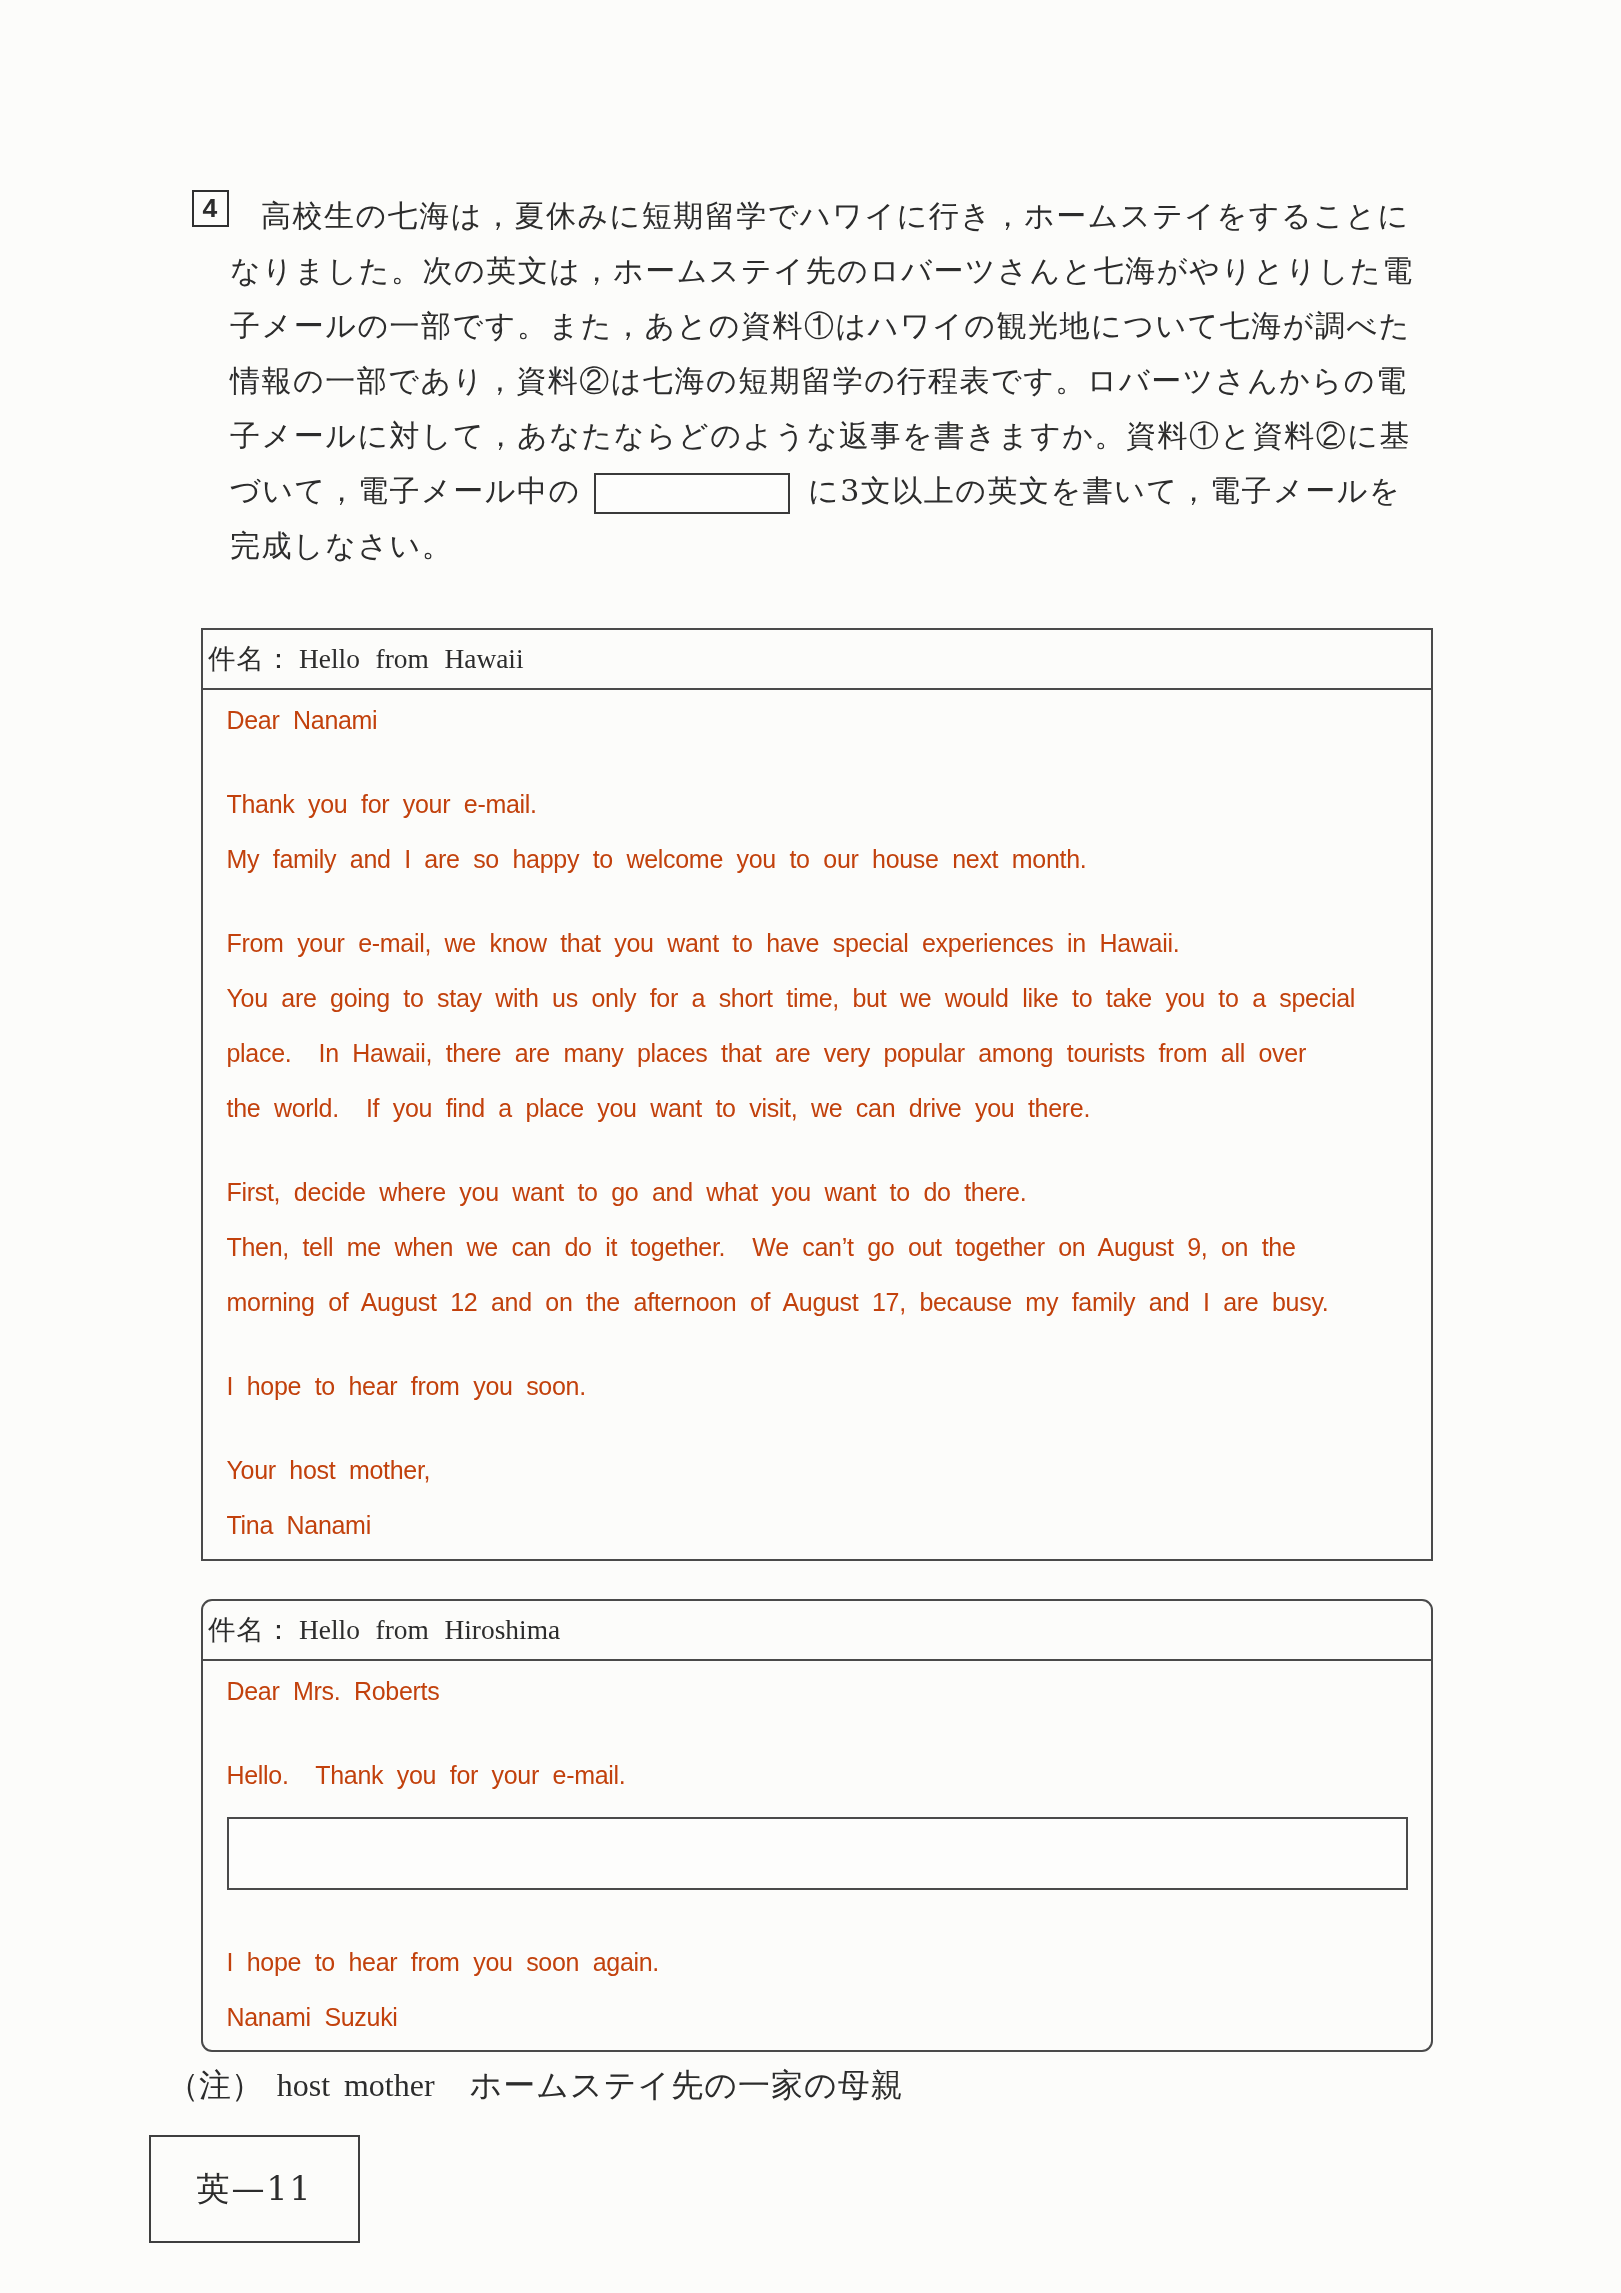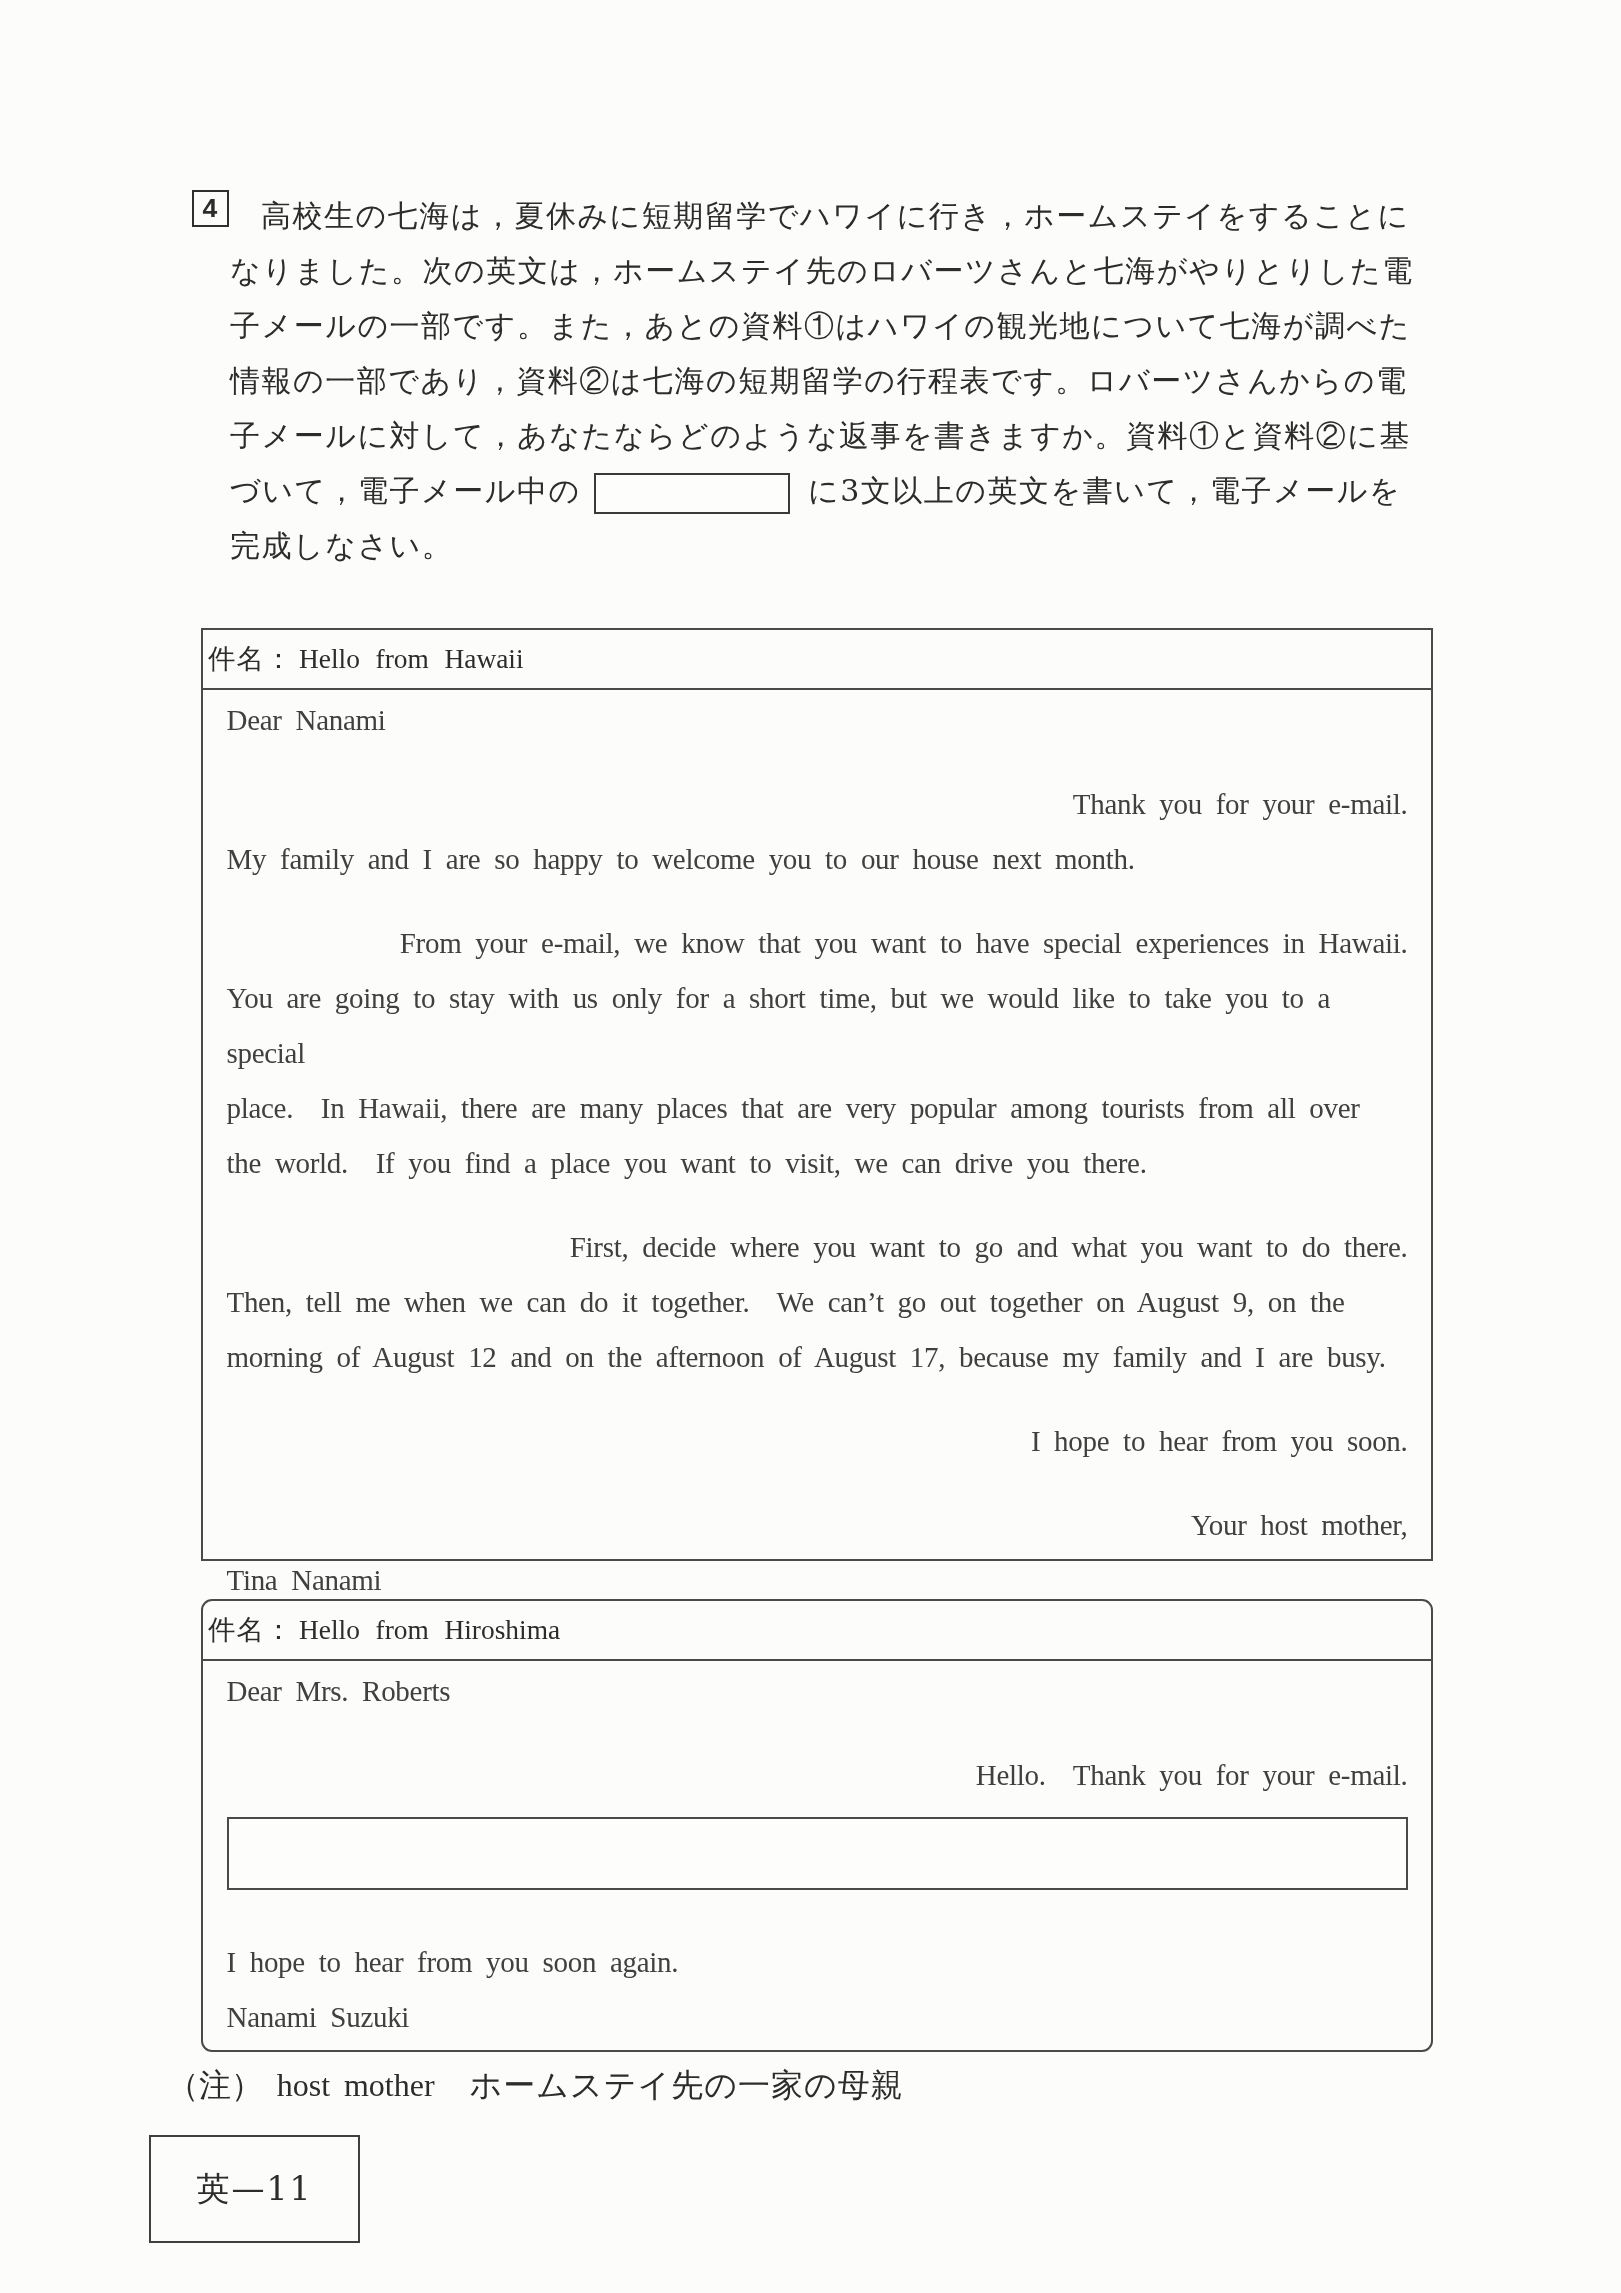--- a/index.html
+++ b/index.html
@@ -50,26 +50,26 @@
   .email-header {
     height:58px; line-height:58px;
     border-bottom:2.5px solid #4a4a4a;
     padding-left:5px;
     font-size:27.4px;
   }
   .subject-label { font-family:"DejaVu Serif",serif; letter-spacing:1px; }
   .subject { font-family:"Liberation Serif",serif; word-spacing:8.8px; margin-left:5.9px; }
   .email-body {
     padding:2.9px 23.5px 0 23.5px;
-    font-family:Liberation Serif, serif;
-    font-size:29px; letter-spacing:-0.3px; word-spacing:6.9px;
-    color:#404040;
+    font-family:Liberation Sans, sans-serif;
+    font-size:25px; letter-spacing:-0.3px; word-spacing:6.9px;
+    color:#c2410c;
   }
   .eline { line-height:55px; white-space:pre-wrap; }
-  .mt { margin-top:29px;text-align:right; }
+  .mt { margin-top:29px; }
   .answer-box {
     height:69px;
     border:2.5px solid #4a4a4a;
     margin-top:13.7px;
     background:#fdfdfc;
   }
   .after-box { margin-top:45px; }
 
   
   .note {

